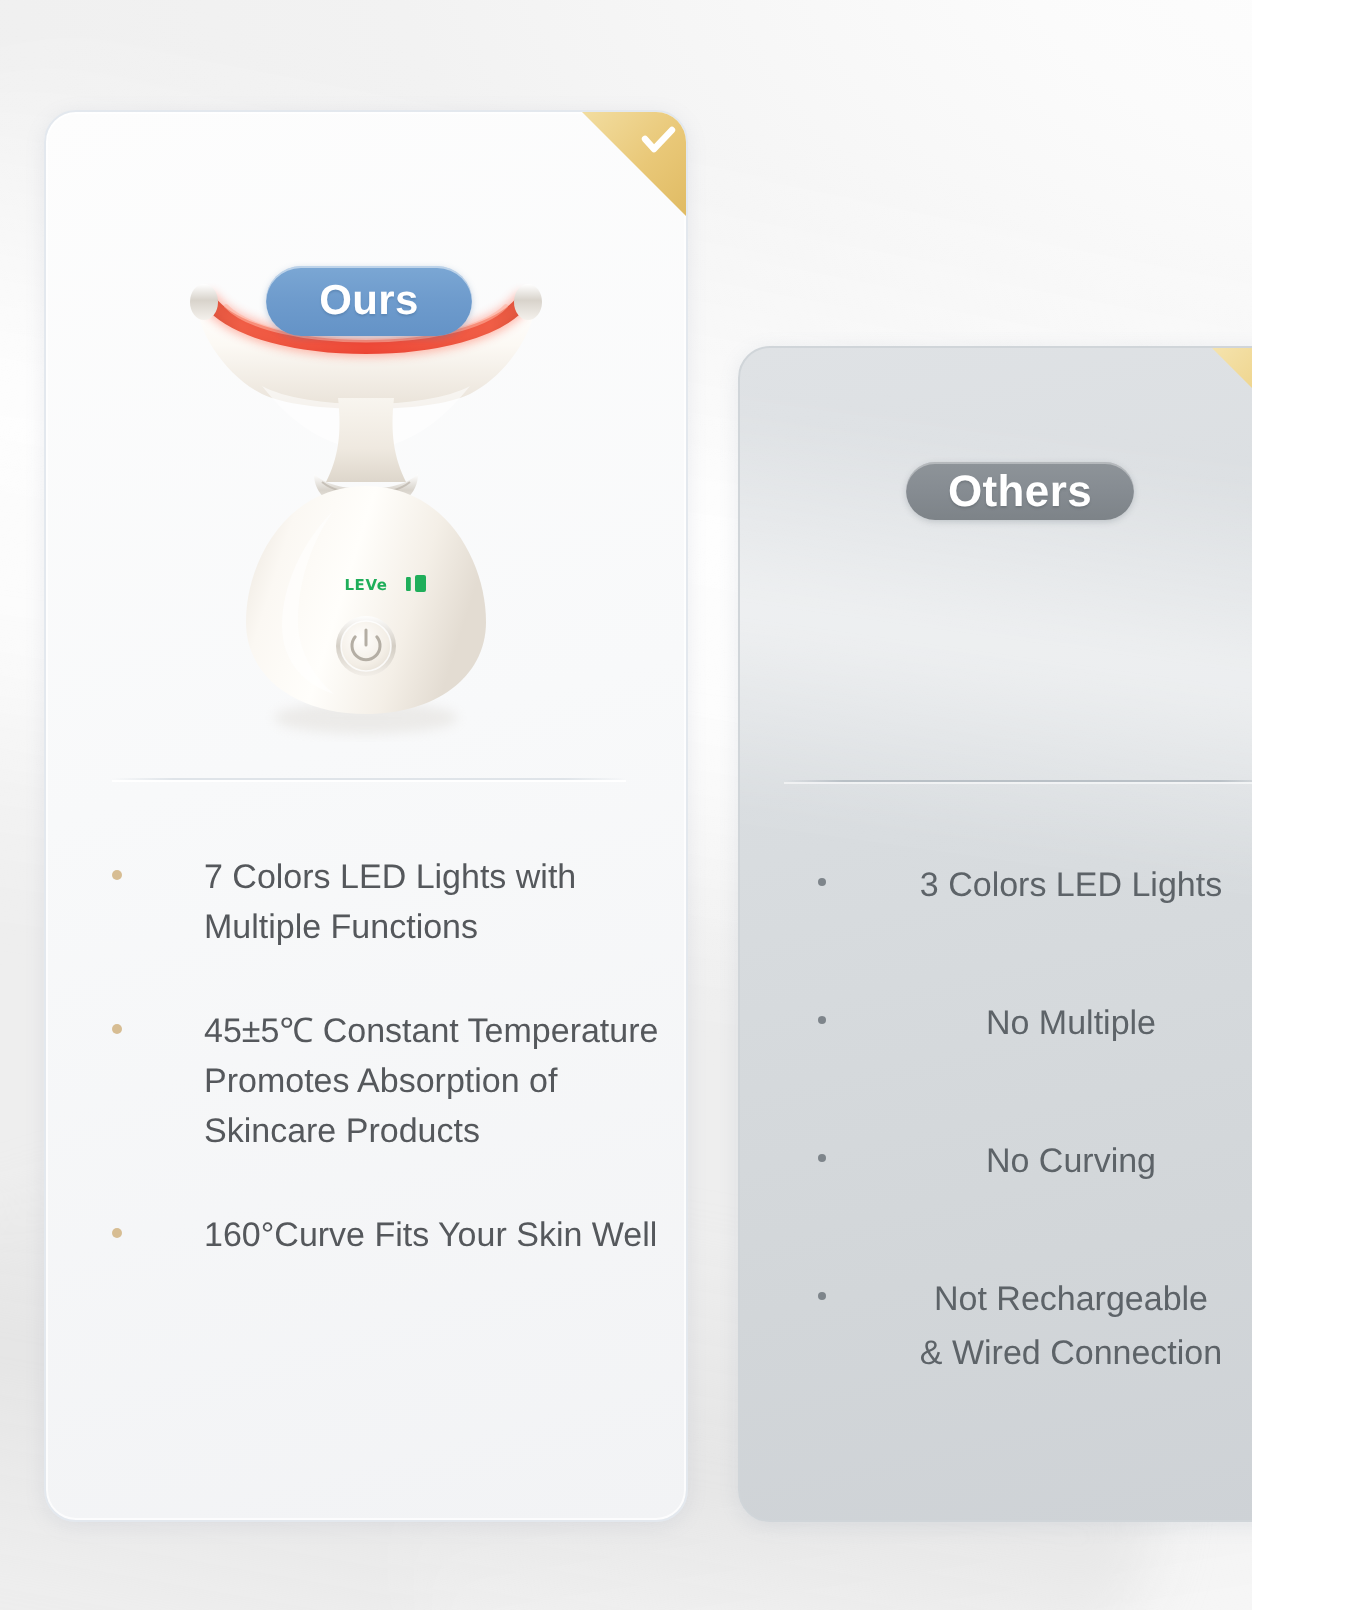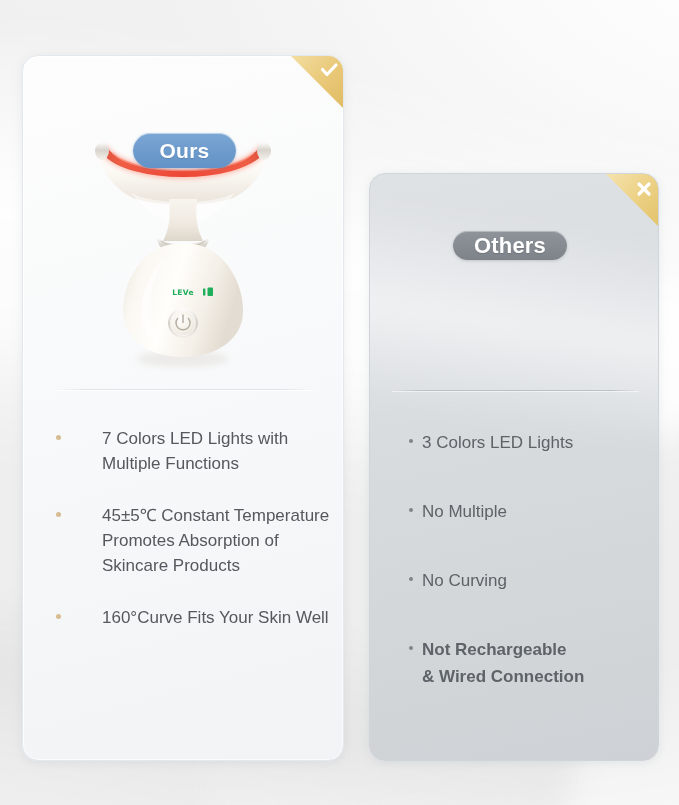--- a/index.html
+++ b/index.html
@@ -6,21 +6,21 @@
 
   html, body {
     width:679px; height:805px;
     overflow:hidden;
     font-family:"Liberation Sans", sans-serif;
   }
 
   
   #stage {
     position:relative;
-    width:679px; height:805px;
+    width:626px; height:805px;
     background:
       radial-gradient(150% 80% at 120% -10%, #ffffff 0%, #fbfbfb 28%, #f2f2f2 60%, #eeeeee 100%),
       linear-gradient(160deg, #f7f7f7 0%, #ededed 55%, #e8e8e8 100%);
     overflow:hidden;
   }
   .silk {
     position:absolute;
     pointer-events:none;
     border-radius:50%;
     filter:blur(14px);
@@ -169,31 +169,32 @@
     background:#d7bd93;
     margin-right:9px;
   }
   #features-ours .feat-text {
     font-size:17px;
     line-height:25px;
     color:#55585c;
   }
 
   #features-others .feat { margin-bottom:42px; }
-  #features-others .feat:last-child { margin-bottom:16px;font-weight:bold; }
+  #features-others .feat:last-child { margin-bottom:16px; }
   #features-others .feat-bullet {
     width:4px; height:4px;
     background:#7e858b;
     margin-right:9px;
     margin-top:10px;
   }
   #features-others .feat-text {
     font-size:17px;
     line-height:27px;
     color:#5d6368;
+    text-align:center;
   }
 </style>
 </head>
 <body>
 
 <div id="stage">
 
   <div class="silk silk-a"></div>
   <div class="silk silk-b"></div>
   <div class="silk silk-c"></div>

